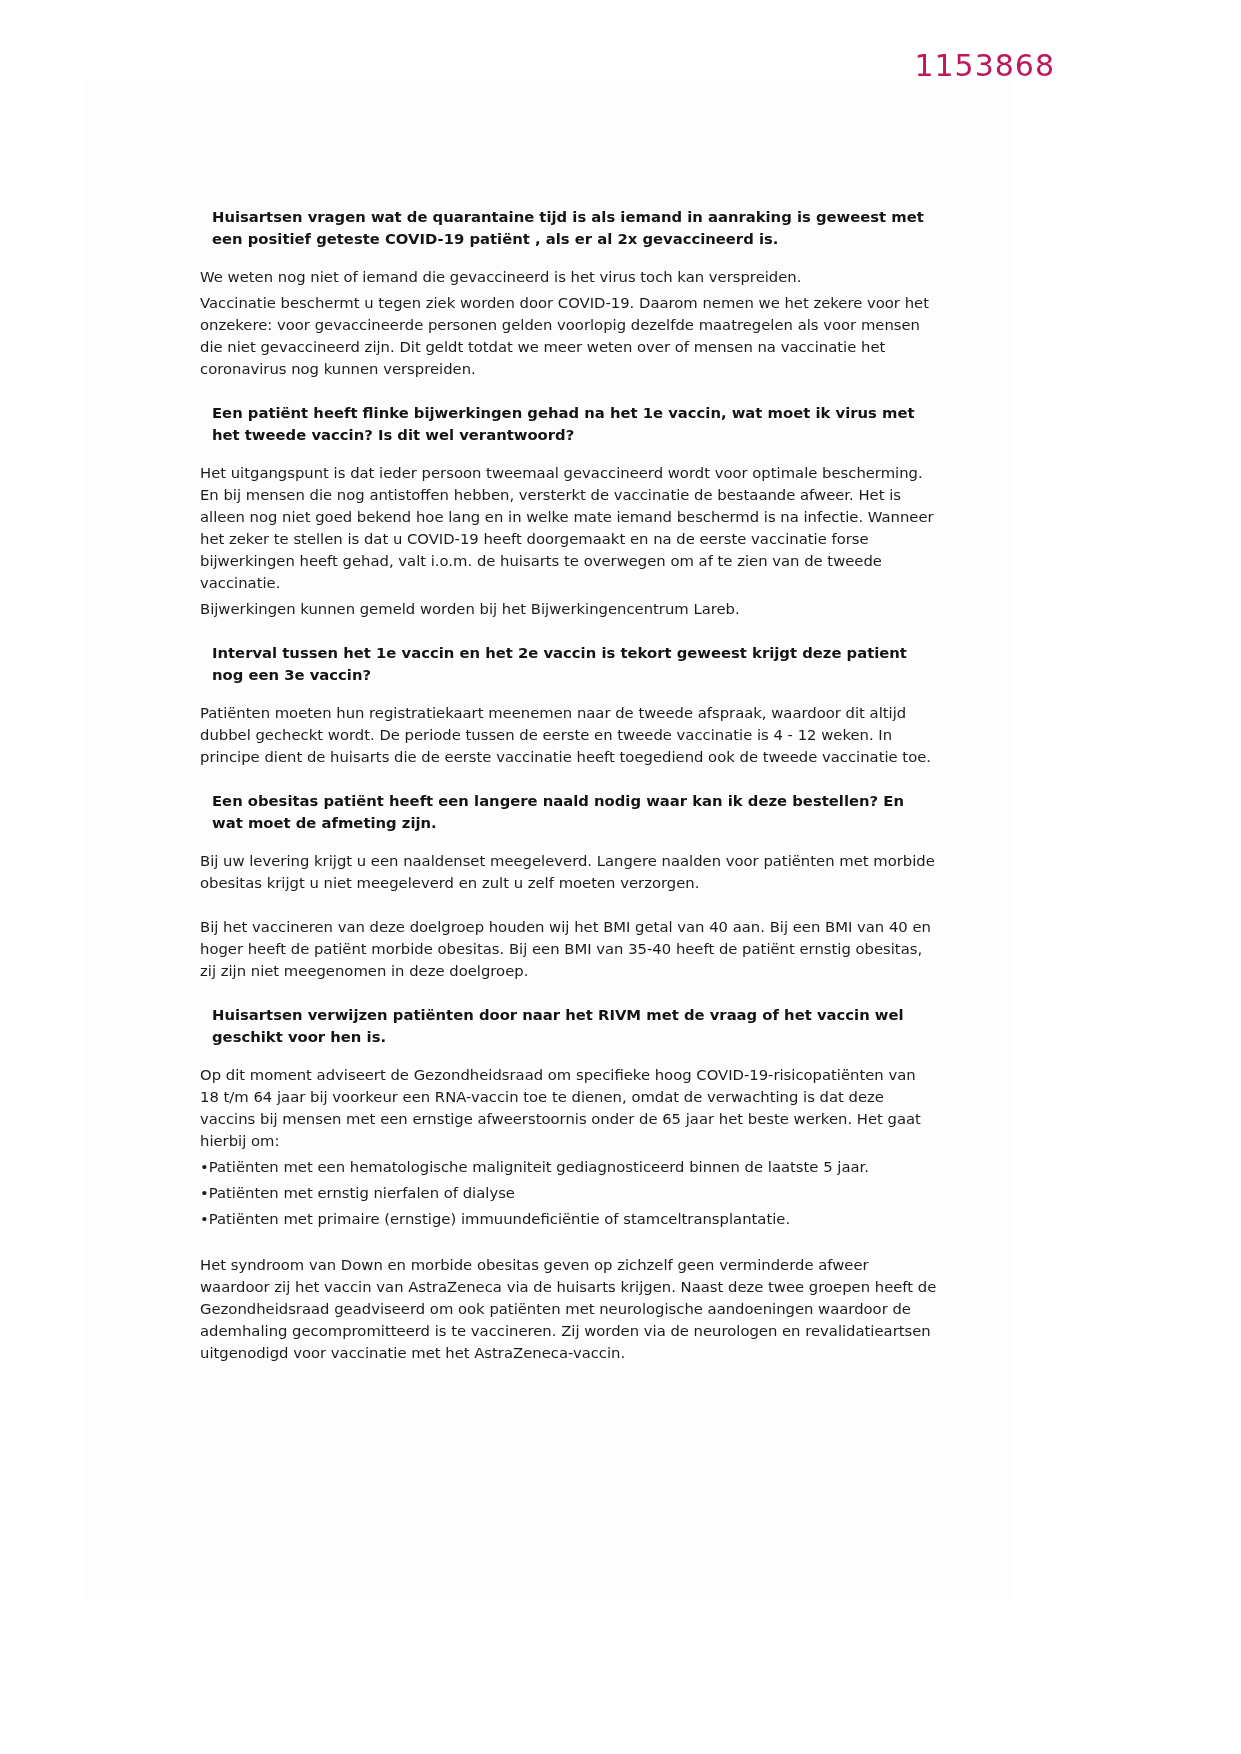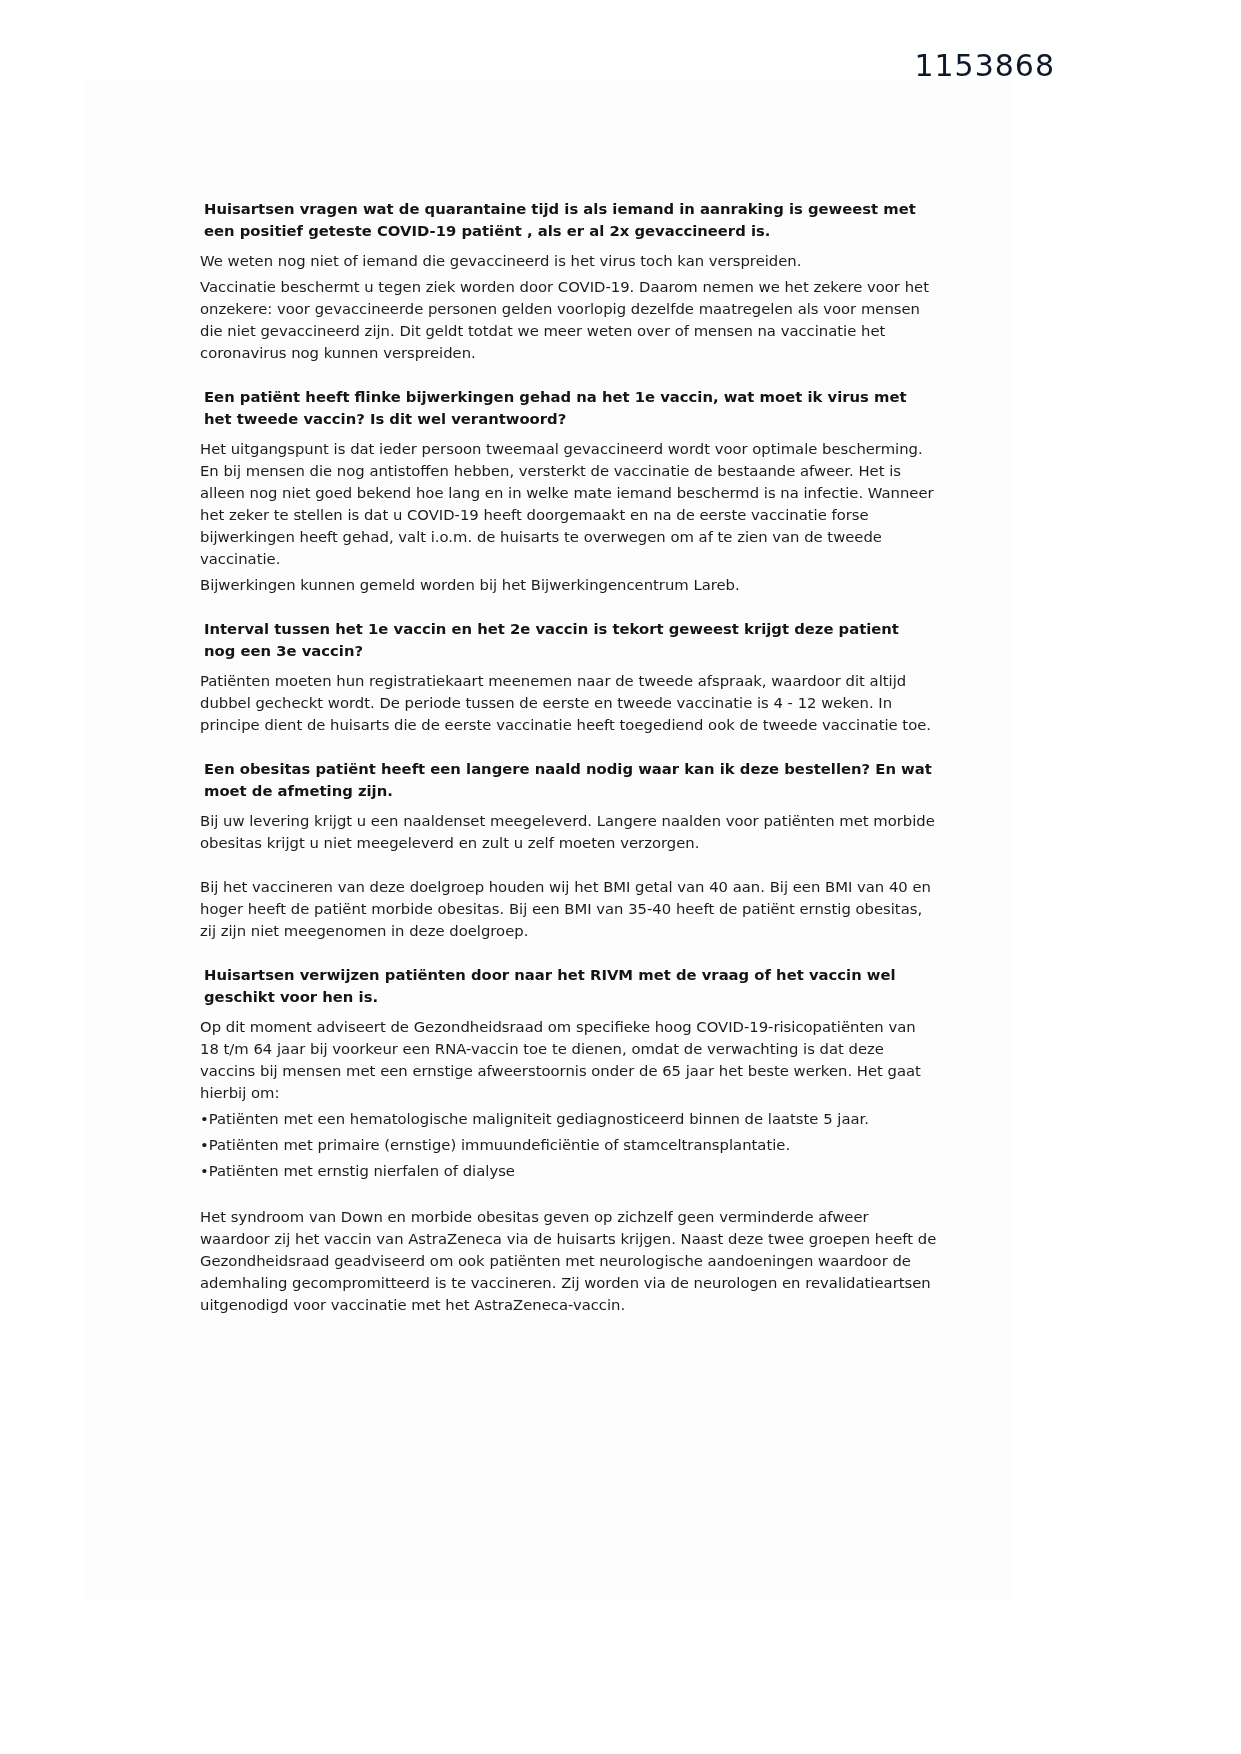--- a/index.html
+++ b/index.html
@@ -17,42 +17,42 @@
     top: 80px;
     width: 925px;
     height: 1520px;
     background: #fdfdfd;
   }
   .doc-number {
     position: absolute;
     top: 48px;
     right: 186px;
     font-size: 30px;
-    color: #0f172a;
+    color: #be185d;
     letter-spacing: 1px;
     font-family: "DejaVu Sans", sans-serif;
   }
   .content {
     position: absolute;
     left: 196px;
     top: 190px;
     width: 745px;
     color: #1c1c1c;
     font-size: 14.8px;
     line-height: 22px;
   }
   .qa {
     margin: 0 0 22px 0;
   }
   .qa h2 {
     font-size: 14.8px;
     line-height: 22px;
     font-weight: bold;
     color: #141414;
-    margin: 8px;
+    margin: 16px;
     padding: 0;
   }
   .qa p, .closing p {
     margin: 4px;
     padding: 0;
   }
   .bullet::before {
     content: "\2022 ";
   }
   .closing {
@@ -91,21 +91,21 @@
   </section>
 
   <section class="qa">
     <p>Bij het vaccineren van deze doelgroep houden wij het BMI getal van 40 aan. Bij een BMI van 40 en hoger heeft de patiënt morbide obesitas. Bij een BMI van 35-40 heeft de patiënt ernstig obesitas, zij zijn niet meegenomen in deze doelgroep.</p>
   </section>
 
   <section class="qa">
     <h2>Huisartsen verwijzen patiënten door naar het RIVM met de vraag of het vaccin wel geschikt voor hen is.</h2>
     <p>Op dit moment adviseert de Gezondheidsraad om specifieke hoog COVID-19-risicopatiënten van 18 t/m 64 jaar bij voorkeur een RNA-vaccin toe te dienen, omdat de verwachting is dat deze vaccins bij mensen met een ernstige afweerstoornis onder de 65 jaar het beste werken. Het gaat hierbij om:</p>
     <p class="bullet">Patiënten met een hematologische maligniteit gediagnosticeerd binnen de laatste 5 jaar.</p>
+    <p class="bullet">Patiënten met ernstig nierfalen of dialyse</p>
     <p class="bullet">Patiënten met primaire (ernstige) immuundeficiëntie of stamceltransplantatie.</p>
-    <p class="bullet">Patiënten met ernstig nierfalen of dialyse</p>
   </section>
 
   <div class="closing">
     <p>Het syndroom van Down en morbide obesitas geven op zichzelf geen verminderde afweer waardoor zij het vaccin van AstraZeneca via de huisarts krijgen. Naast deze twee groepen heeft de Gezondheidsraad geadviseerd om ook patiënten met neurologische aandoeningen waardoor de ademhaling gecompromitteerd is te vaccineren. Zij worden via de neurologen en revalidatieartsen uitgenodigd voor vaccinatie met het AstraZeneca-vaccin.</p>
   </div>
 
 </div>
 
 </body></html>

